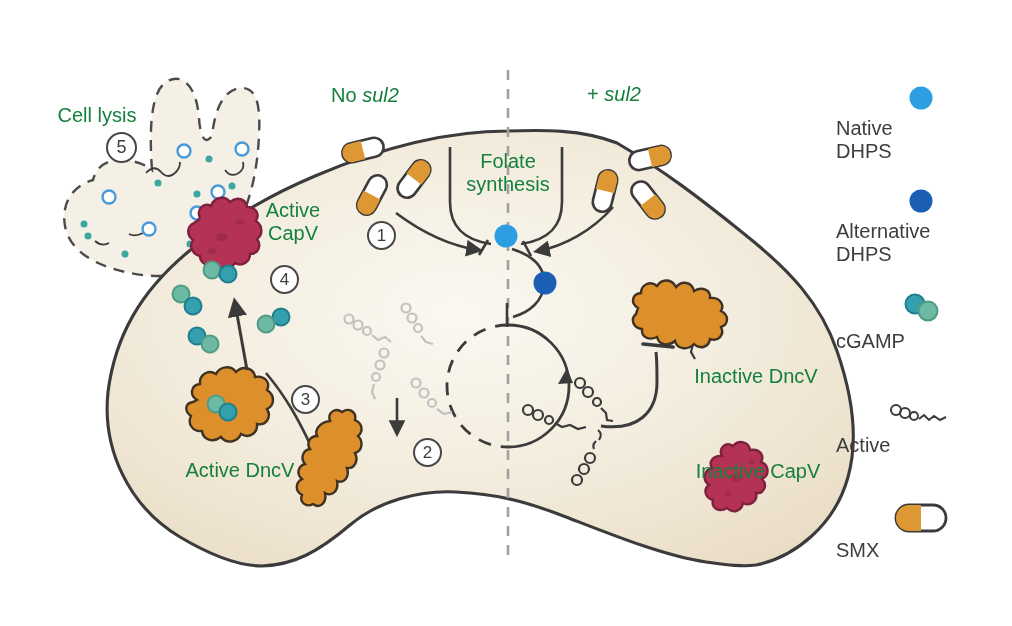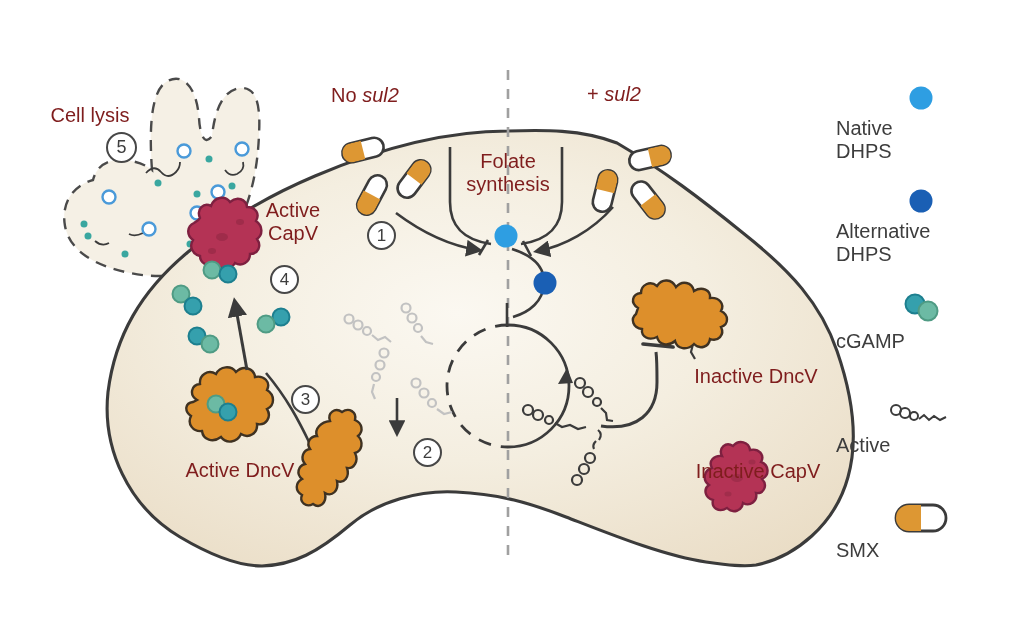--- a/index.html
+++ b/index.html
@@ -1,19 +1,19 @@
 <!DOCTYPE html>
 <html><head>
 <meta charset="utf-8">
 <style>
   html,body{margin:0;padding:0;background:#fff;}
   .stage{position:relative;width:1012px;height:626px;background:#ffffff;overflow:hidden;
          font-family:"Liberation Sans",sans-serif;color:#3d3d3d;}
   svg.layer{position:absolute;left:0;top:0;}
-  .lbl{position:absolute;font-size:20px;line-height:23px;text-align:center;color:#7f1d1d;}
+  .lbl{position:absolute;font-size:20px;line-height:23px;text-align:center;color:#15803d;}
   .lbl i{font-style:italic;}
   .step{position:absolute;width:25px;height:25px;border:2.2px solid #474747;border-radius:50%;
         background:#fff;display:flex;align-items:center;justify-content:center;
         font-size:17px;color:#3d3d3d;box-sizing:content-box;}
   .step.big{width:27px;height:27px;font-size:18px;}
   .legend-item{position:absolute;left:836px;width:170px;text-align:left;font-size:20px;line-height:23px;}
   .legend-item svg{display:block;margin:0 auto 6px auto;}
 </style>
 </head>
 <body>
@@ -229,21 +229,21 @@
     <circle cx="210" cy="344" r="8.5" stroke="#4f9b84" fill="#6cbaa4"></circle>
     <circle cx="281" cy="317" r="8.5" stroke="#1d7f8f" fill="#35a0ad"></circle>
     <circle cx="266" cy="324" r="8.5" stroke="#4f9b84" fill="#6cbaa4"></circle>
     <circle cx="216" cy="404" r="8.5" stroke="#4f9b84" fill="#6cbaa4"></circle>
     <circle cx="228" cy="412" r="8.5" stroke="#1d7f8f" fill="#35a0ad"></circle>
   </g>
 
   <path d="M247,370 C243,348 239,325 235,303" fill="none" stroke="#3b3b3b" stroke-width="3" marker-end="url(#ah)"></path>
 </svg>
 
-<div class="lbl" style="left:20px;top:104px;width:140px;">
+<div class="lbl" style="left:27px;top:104px;width:140px;">
   <span>Cell lysis</span>
 </div>
 
 <div class="lbl" style="left:310px;top:84px;width:110px;">
   <span>No </span><i>sul2</i>
 </div>
 <div class="lbl" style="left:564px;top:83px;width:100px;">
   <span>+ </span><i>sul2</i>
 </div>
 

